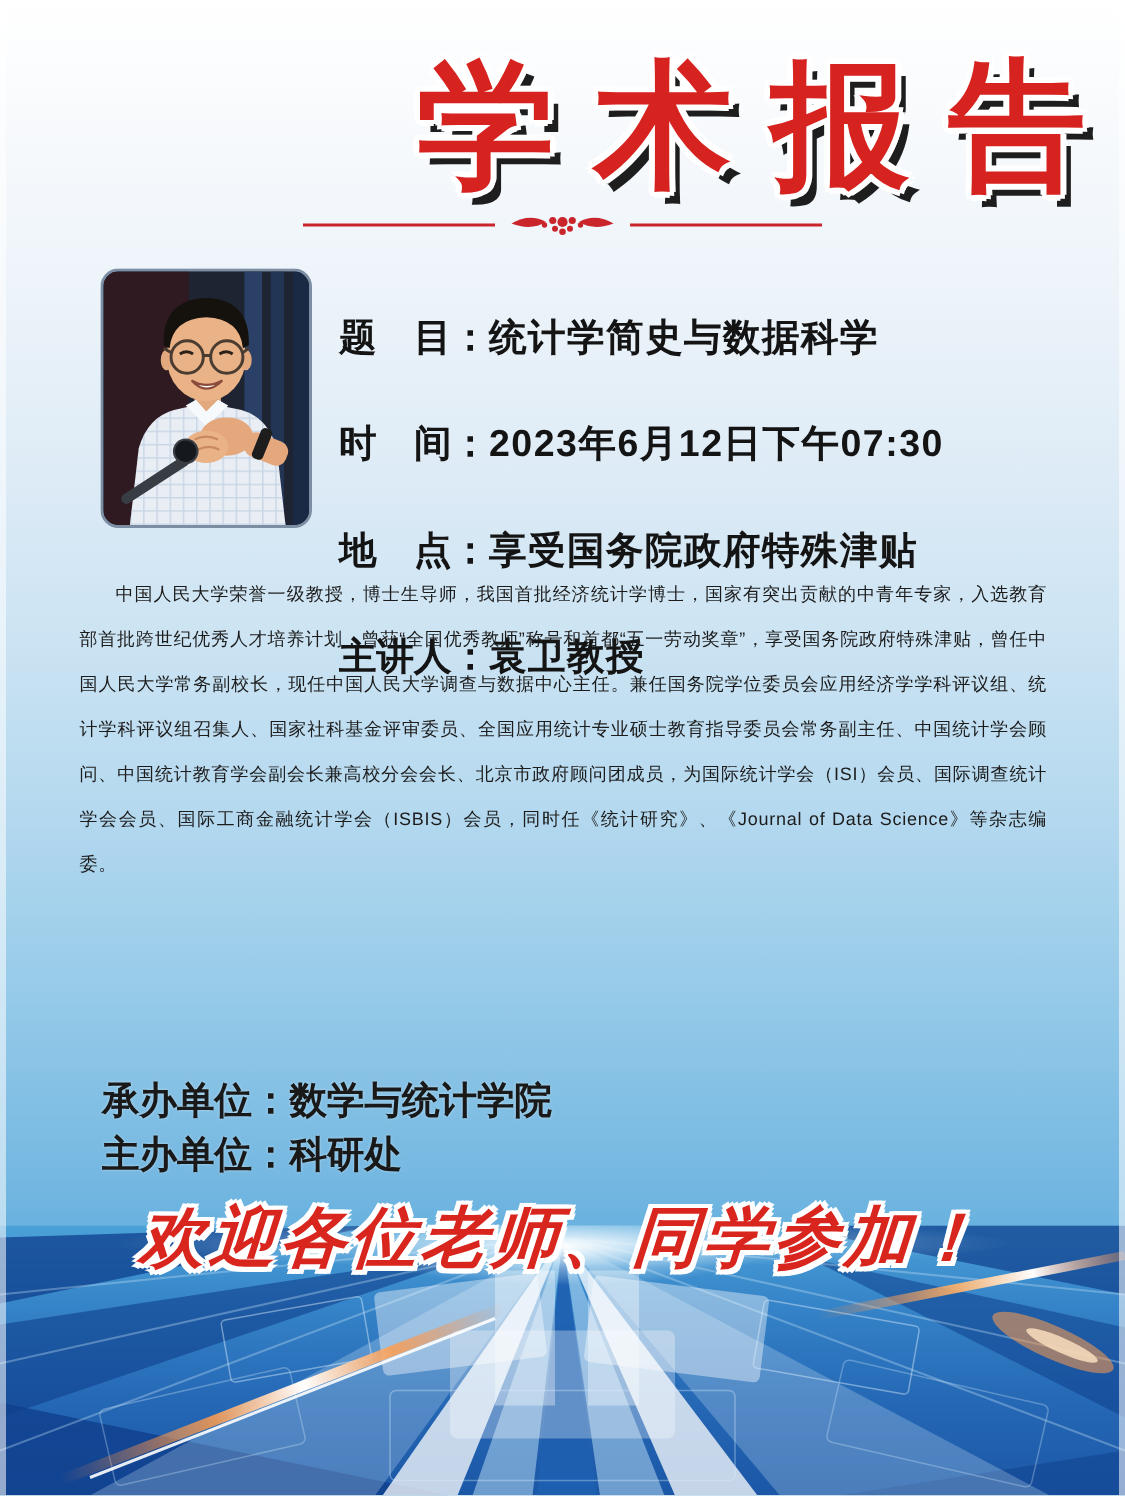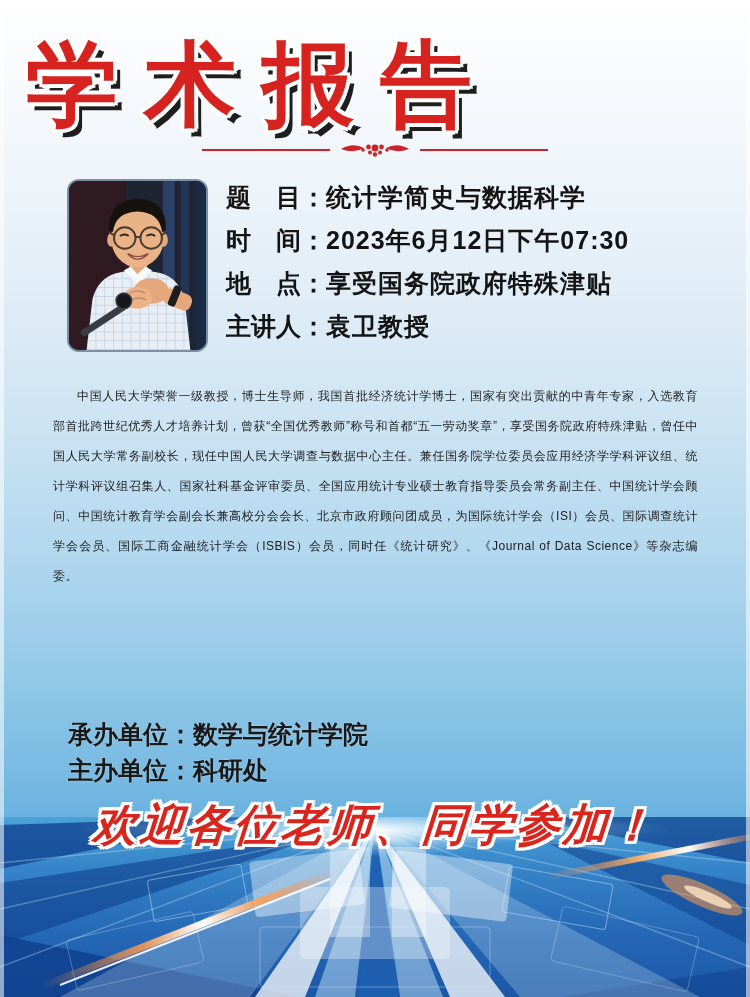--- a/index.html
+++ b/index.html
@@ -13,21 +13,21 @@
       #cde4f3 42%, #b5d9ef 54%, #97cbe9 66%, #77b9e2 78%,
       #58a9db 87%, #4ba2d7 100%);
   }
   .page-edge{ position:absolute; top:0; bottom:0; width:4px; background:rgba(255,255,255,.55); z-index:9; }
   .page-edge.left{ left:0; }
   .page-edge.right{ right:0; }
 
   
   .title{
     position:absolute; top:30px; left:0; width:100%;
-    text-align:left; font-size:92px; font-weight:bold;
+    text-align:right; font-size:92px; font-weight:bold;
     letter-spacing:26px; padding-left:26px; line-height:108px;
     color:#d7231f;
     text-shadow:
       -3px -3px 0 #ffffff, 3px -3px 0 #ffffff,
       -3px  3px 0 #ffffff, 3px  3px 0 #ffffff,
       -4px  0   0 #ffffff, 4px  0   0 #ffffff,
        0   -4px 0 #ffffff, 0    4px 0 #ffffff,
        7px  8px 0 #1e1e1e;
   }
   .divider{
@@ -38,21 +38,21 @@
 
   
   .photo{
     position:absolute; left:67px; top:179px; width:141px; height:173px;
     border-radius:12px; overflow:hidden; background:#1f2433;
     border:2px solid rgba(175,200,225,.65);
   }
   .photo svg{ display:block; width:100%; height:100%; }
 
   .details{ position:absolute; left:226px; top:176px; }
-  .detail-row{ height:43px; line-height:43px; font-size:25px; font-weight:bold; color:#141414; white-space:nowrap; }
+  .detail-row{ height:43px; line-height:43px; font-size:25px; font-weight:bold; color:#141414; white-space:nowrap;margin-top:28px; }
   .detail-row .dlabel{ display:inline-block; }
   .detail-row .dvalue{ letter-spacing:1px; }
 
   
   .bio{
     position:absolute; left:53px; top:381px; width:645px;
     font-size:12px; line-height:30px; color:#1c1c1c;
     text-align:justify; text-indent:2em; letter-spacing:.5px;
   }
 

